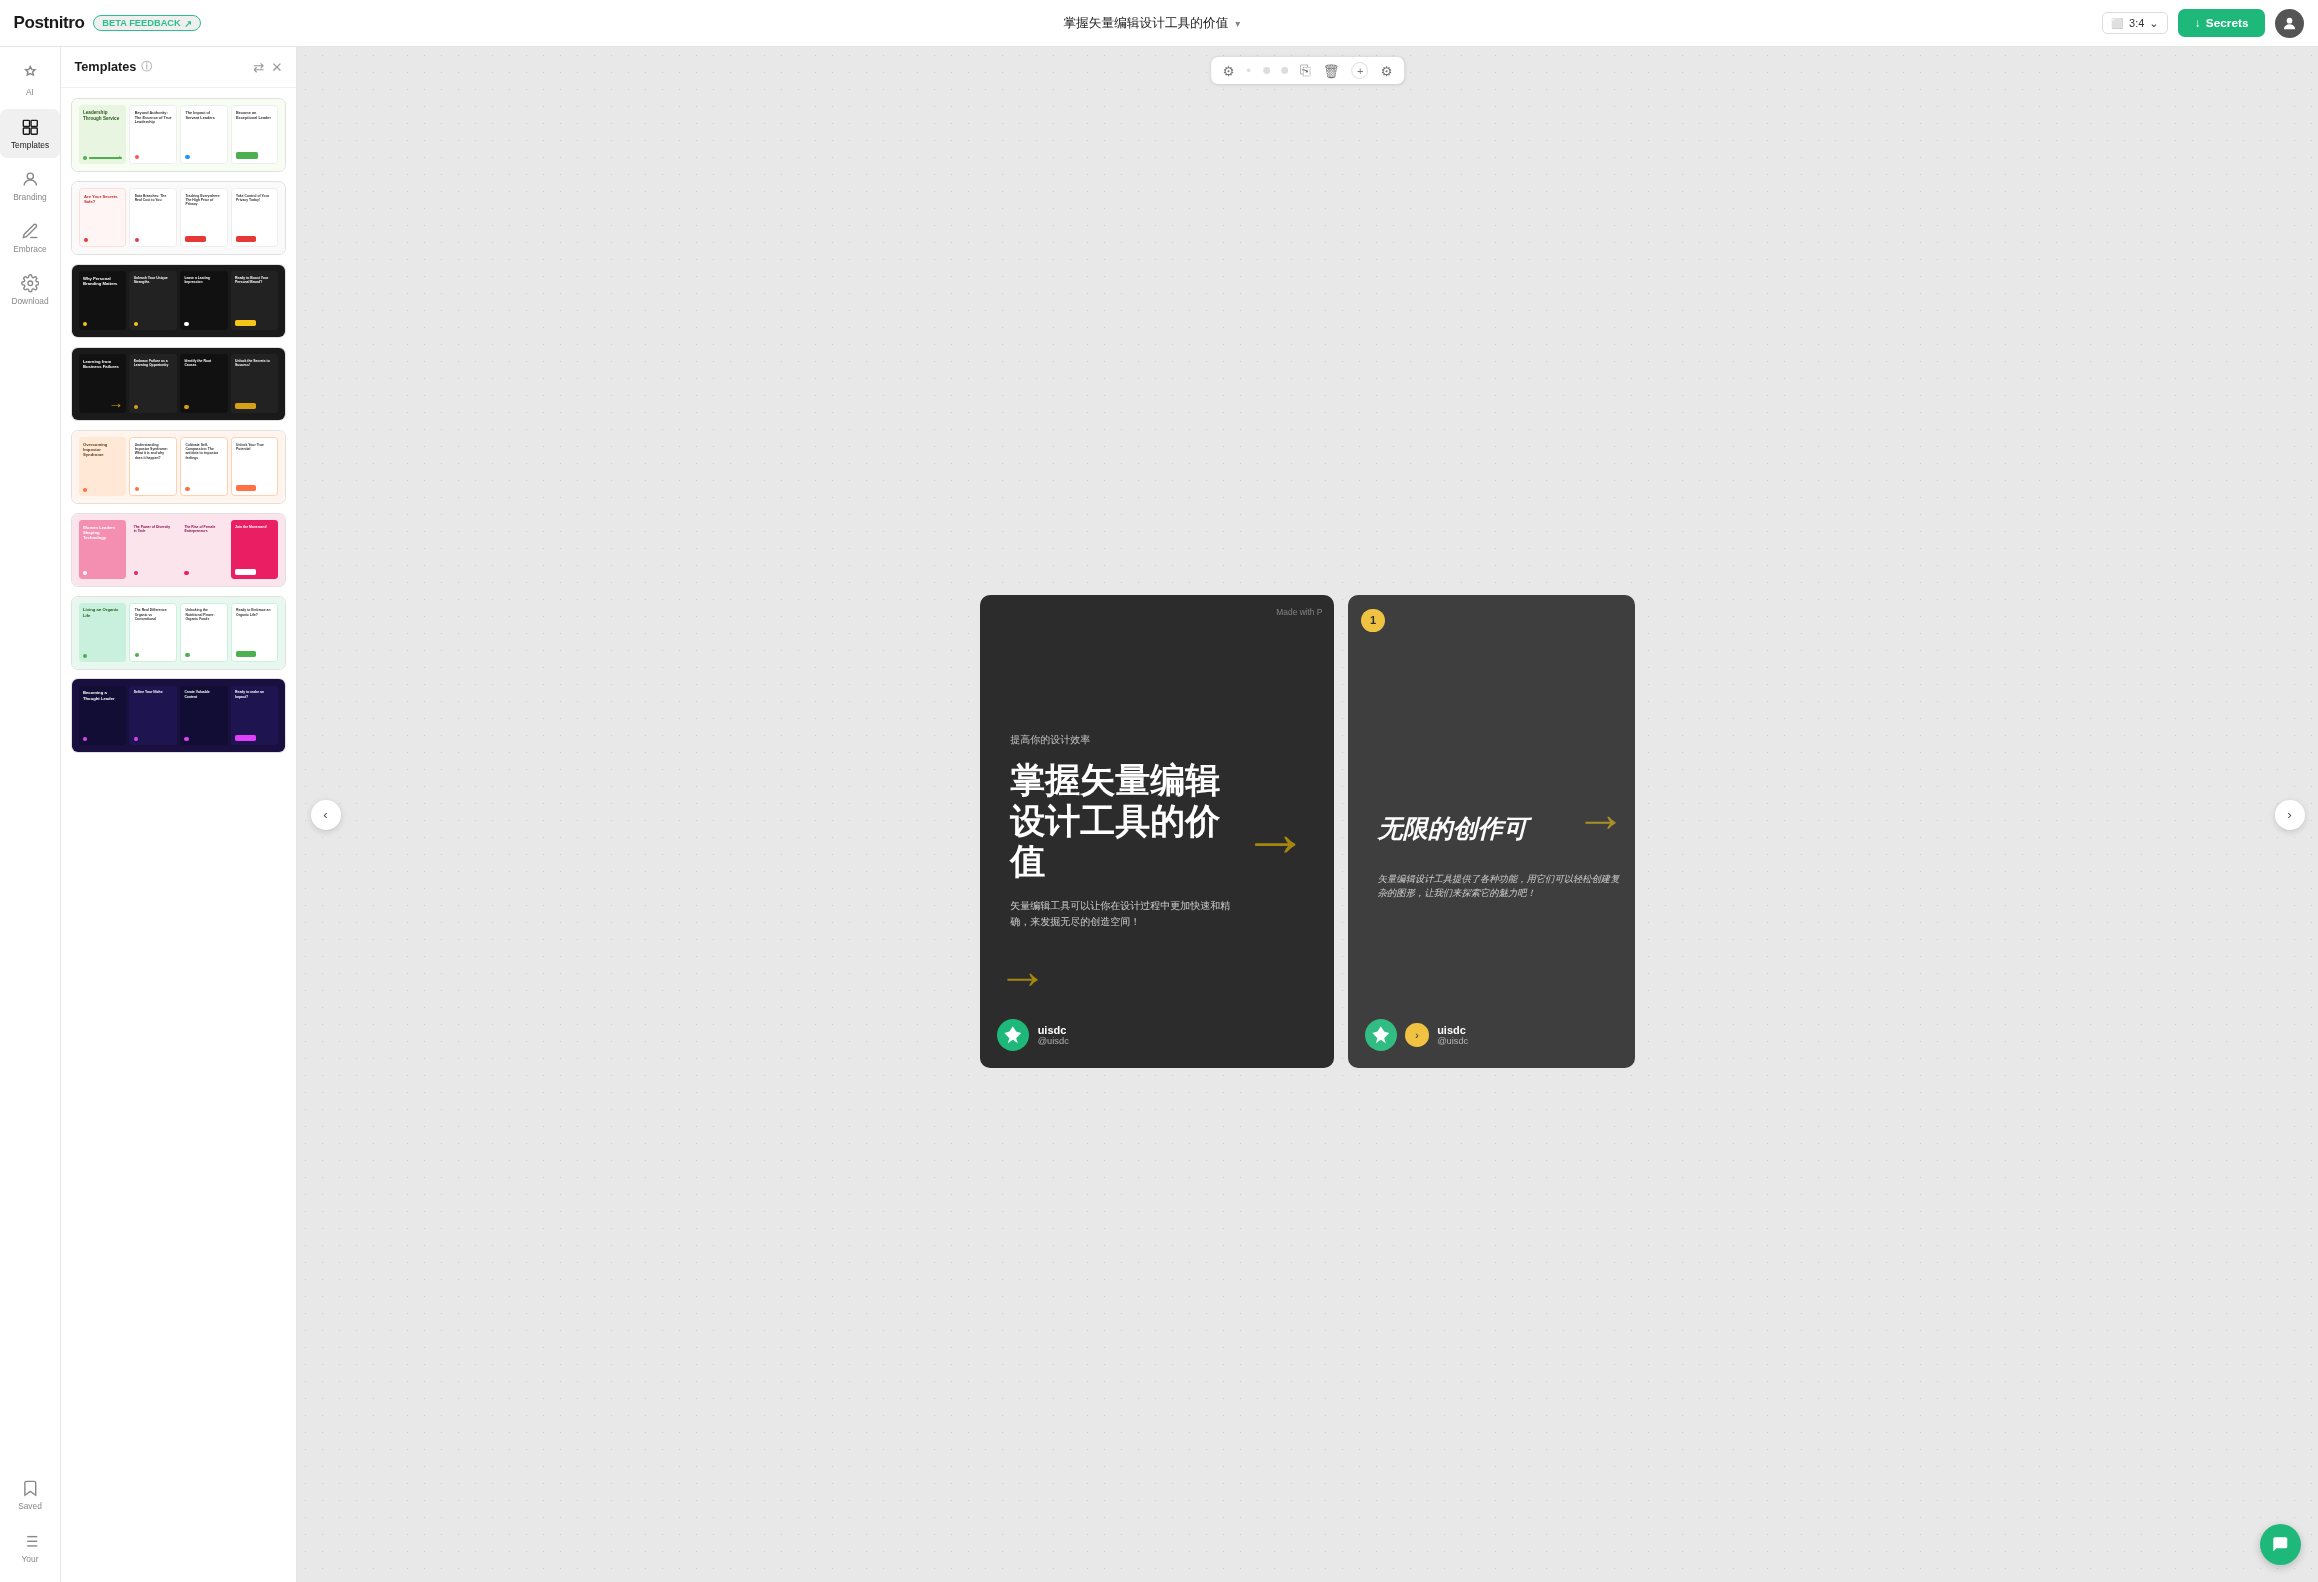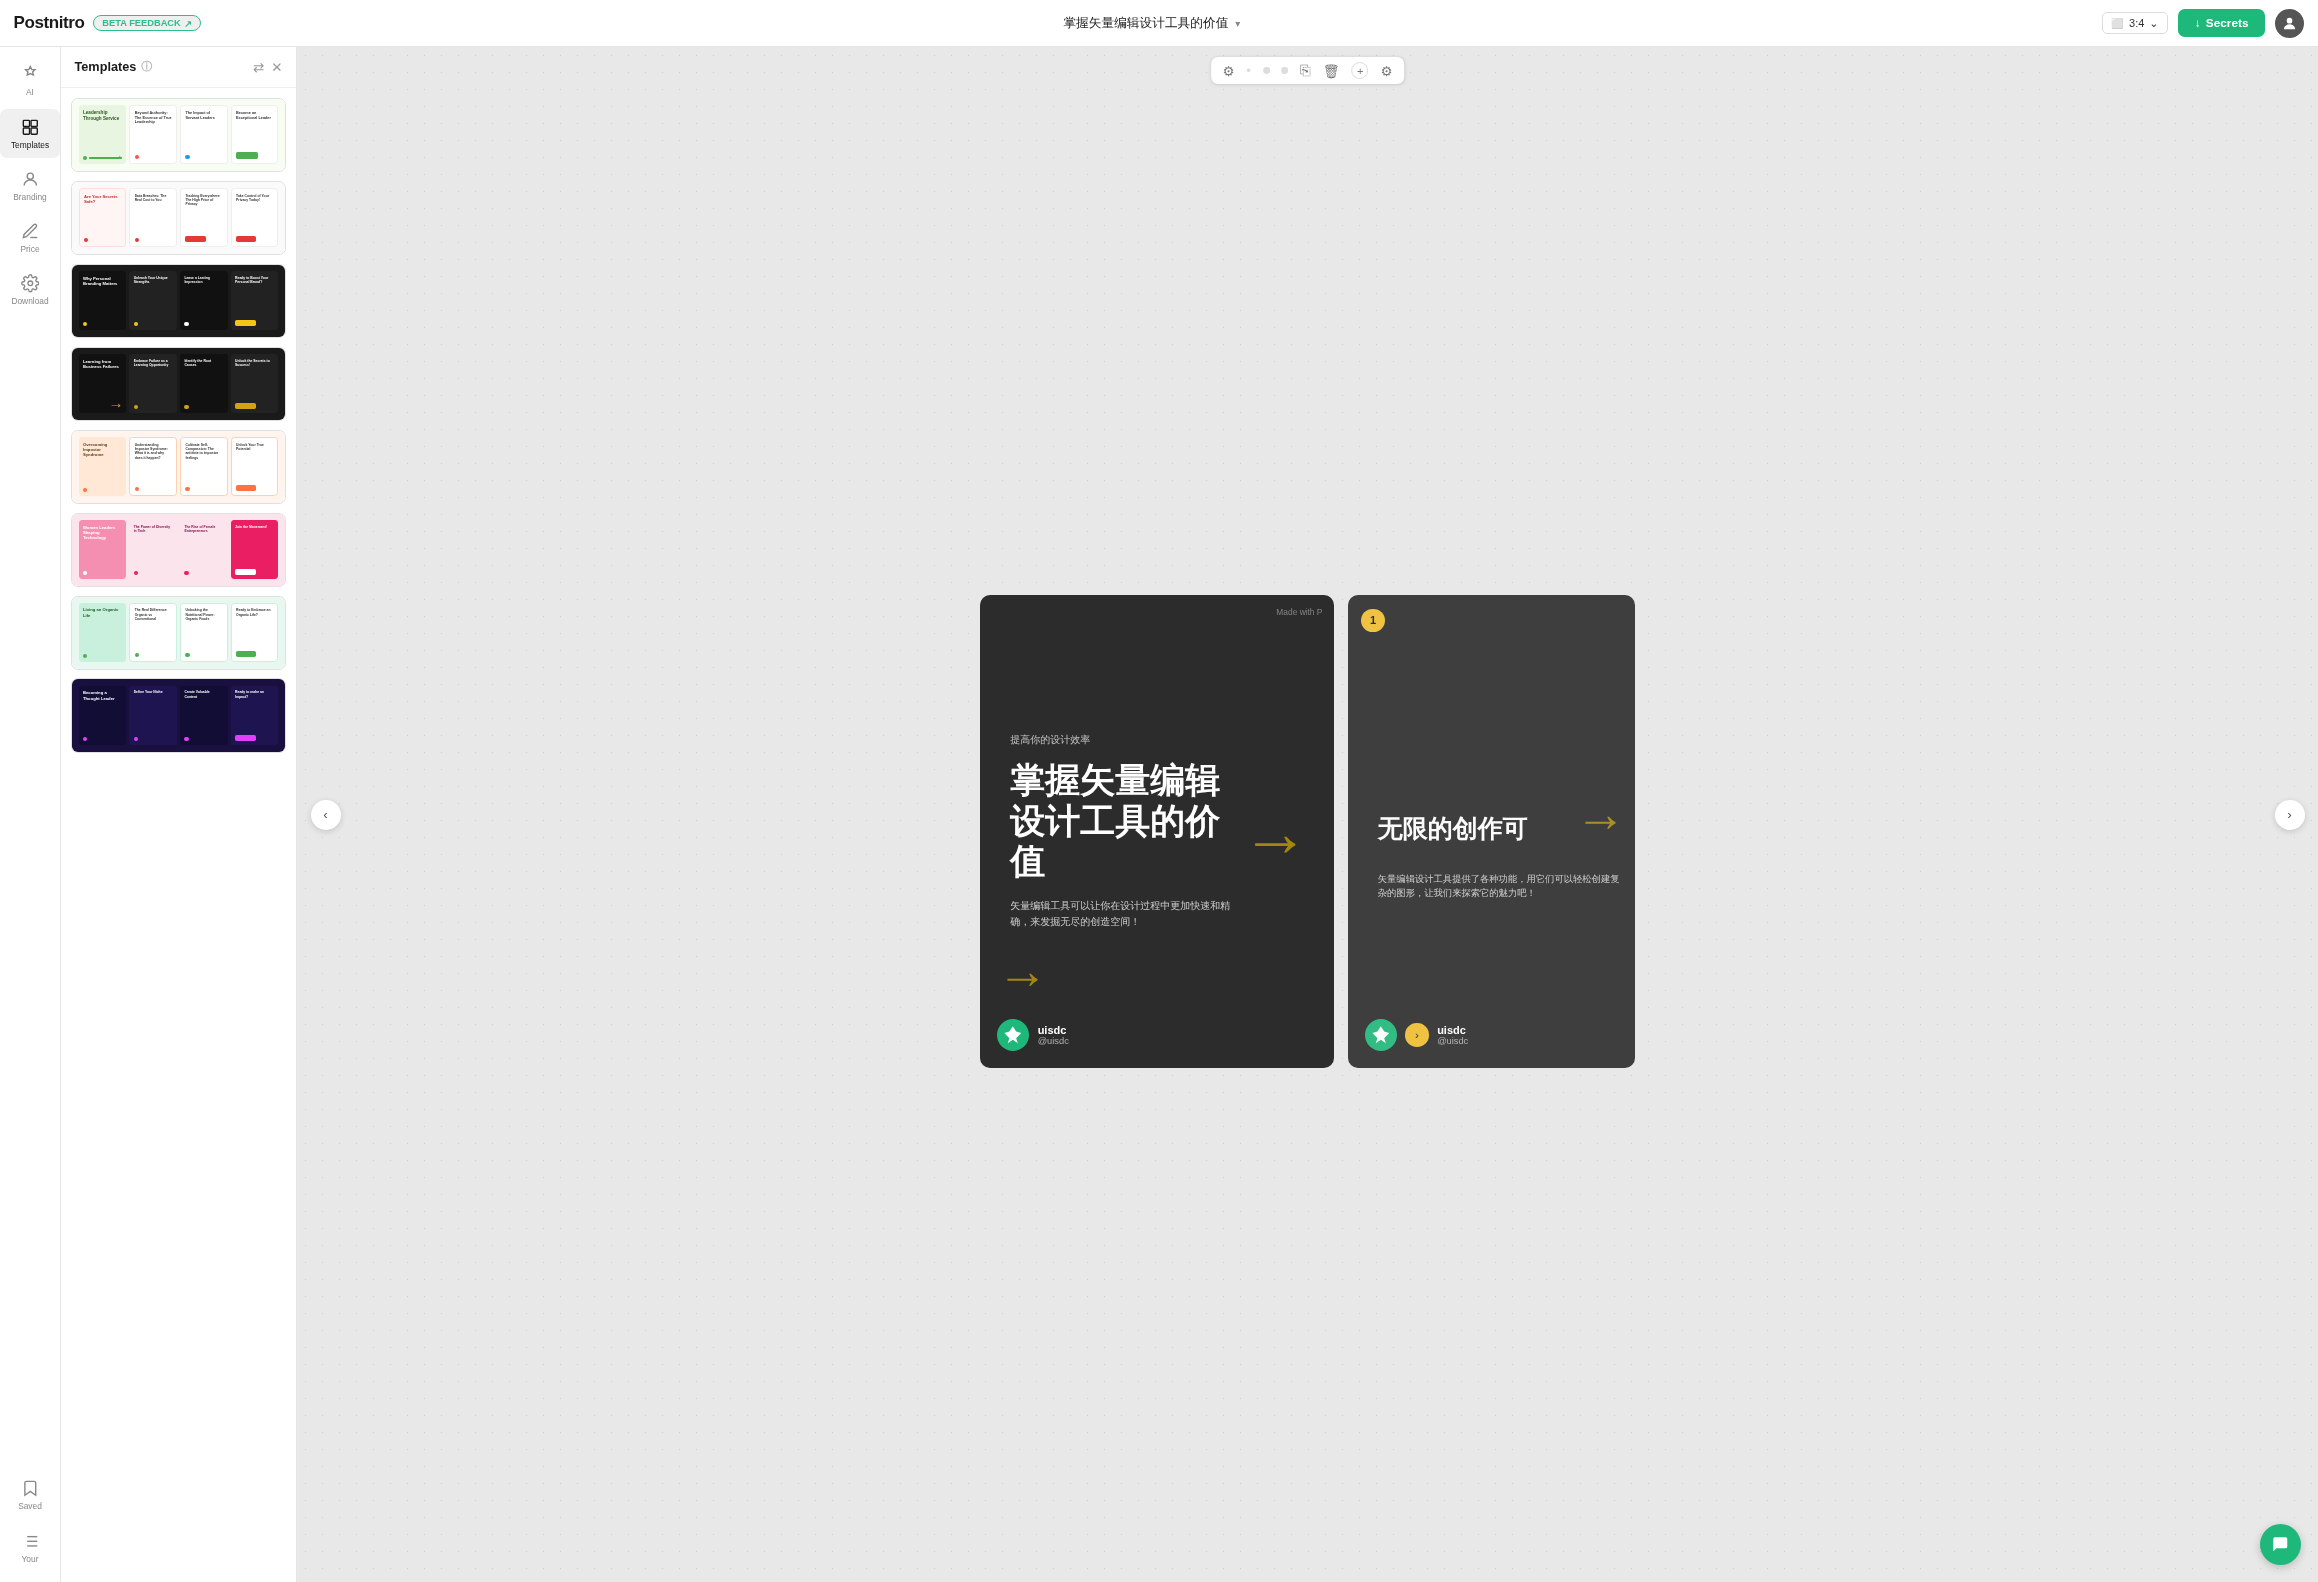--- a/index.html
+++ b/index.html
@@ -130,21 +130,21 @@
       width: 287px; height: 473px; background: #2c2c2c; border-radius: 10px;
       position: relative; overflow: hidden; flex-shrink: 0; opacity: 0.9;
     }
     .slide-number {
       position: absolute; top: 13.5px; left: 13.5px;
       width: 23.6px; height: 23.6px; background: #f0c030; border-radius: 50%;
       display: flex; align-items: center; justify-content: center;
       font-size: 11px; font-weight: 700; color: #1a1a1a;
     }
     .slide-card-second .slide-title { font-size: 27px; }
-    .slide-card-second .slide-content { right: 17px; }
+    .slide-card-second .slide-content { right: 17px; font-style: italic; }
     .slide-card-second .slide-body { font-size: 9.3px; }
 
     
     .nav-arrow {
       position: absolute; top: 50%; transform: translateY(-50%);
       width: 30px; height: 30px; border-radius: 50%; background: #fff;
       display: flex; align-items: center; justify-content: center;
       box-shadow: 0 1.7px 6.8px rgba(0,0,0,0.15); cursor: pointer; z-index: 20;
       border: none; font-size: 13.5px; color: #555;
     }
@@ -231,21 +231,21 @@
           <circle cx="12" cy="8" r="4"></circle>
           <path d="M4 20c0-4 3.6-7 8-7s8 3 8 7"></path>
         </svg>
       <span>Branding</span>
     </div>
     <div class="sidebar-icon-item">
       <svg viewBox="0 0 24 24" fill="none" stroke="currentColor" stroke-width="1.8">
           <path d="M12 20h9"></path>
           <path d="M16.5 3.5a2.121 2.121 0 013 3L7 19l-4 1 1-4L16.5 3.5z"></path>
         </svg>
-      <span>Price</span>
+      <span>Embrace</span>
     </div>
     <div class="sidebar-icon-item">
       <svg viewBox="0 0 24 24" fill="none" stroke="currentColor" stroke-width="1.8">
           <circle cx="12" cy="12" r="3"></circle>
           <path d="M19.4 15a1.65 1.65 0 00.33 1.82l.06.06a2 2 0 010 2.83 2 2 0 01-2.83 0l-.06-.06a1.65 1.65 0 00-1.82-.33 1.65 1.65 0 00-1 1.51V21a2 2 0 01-4 0v-.09A1.65 1.65 0 009 19.4a1.65 1.65 0 00-1.82.33l-.06.06a2 2 0 01-2.83-2.83l.06-.06A1.65 1.65 0 004.68 15a1.65 1.65 0 00-1.51-1H3a2 2 0 010-4h.09A1.65 1.65 0 004.6 9a1.65 1.65 0 00-.33-1.82l-.06-.06a2 2 0 012.83-2.83l.06.06A1.65 1.65 0 009 4.68a1.65 1.65 0 001-1.51V3a2 2 0 014 0v.09a1.65 1.65 0 001 1.51 1.65 1.65 0 001.82-.33l.06-.06a2 2 0 012.83 2.83l-.06.06A1.65 1.65 0 0019.4 9a1.65 1.65 0 001.51 1H21a2 2 0 010 4h-.09a1.65 1.65 0 00-1.51 1z"></path>
         </svg>
       <span>Download</span>
     </div>
     <div style="flex:1"></div>
     <div class="sidebar-icon-item">

